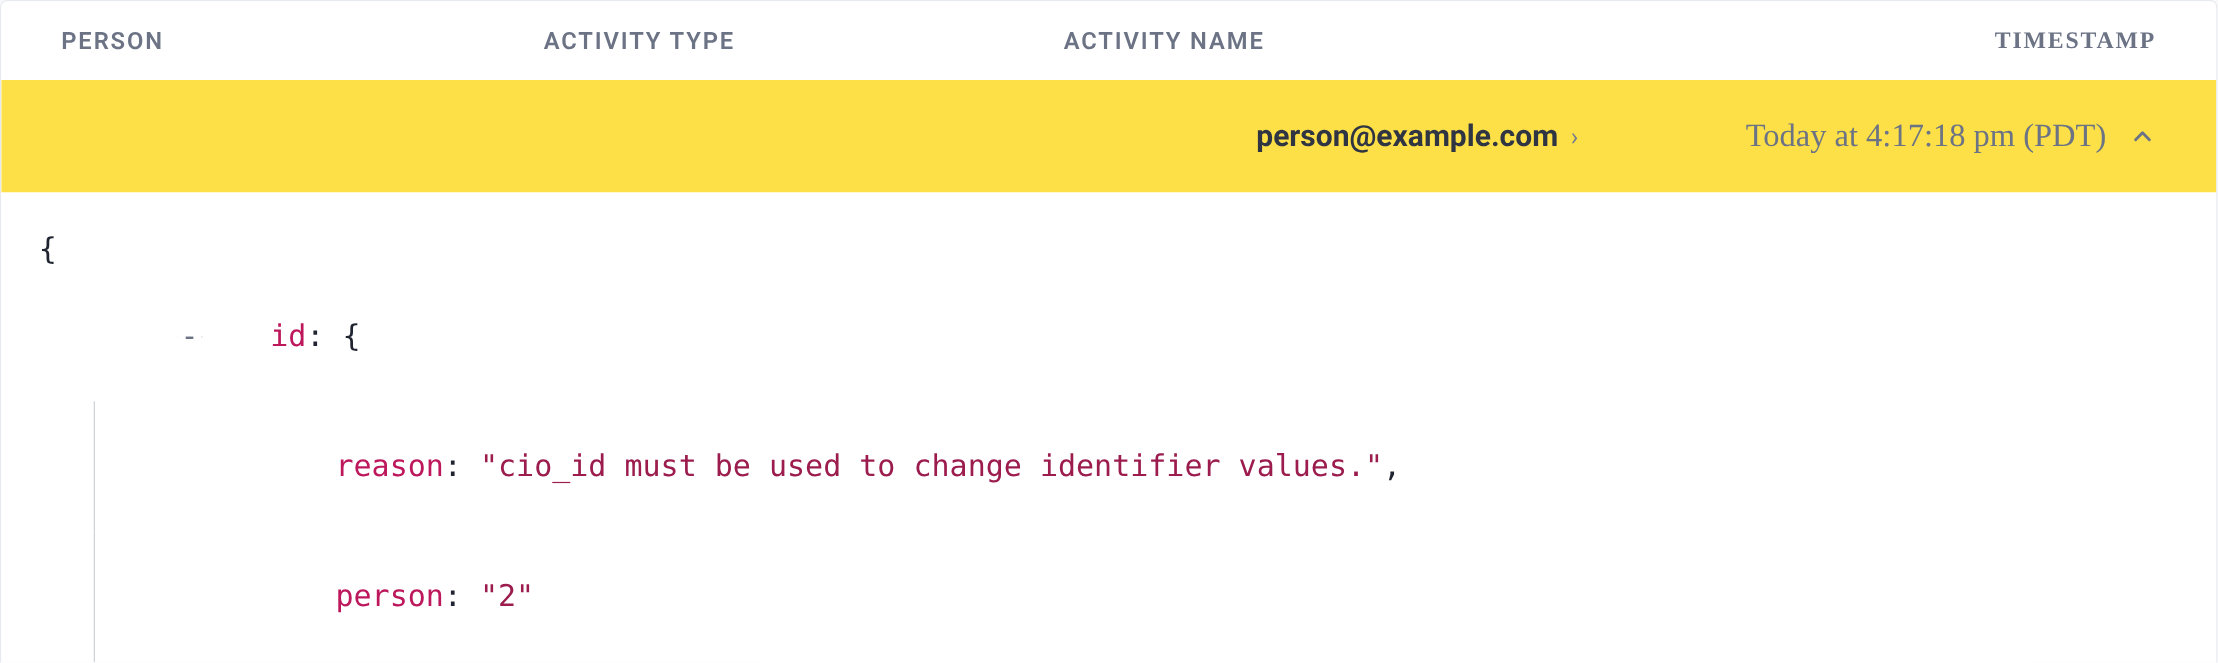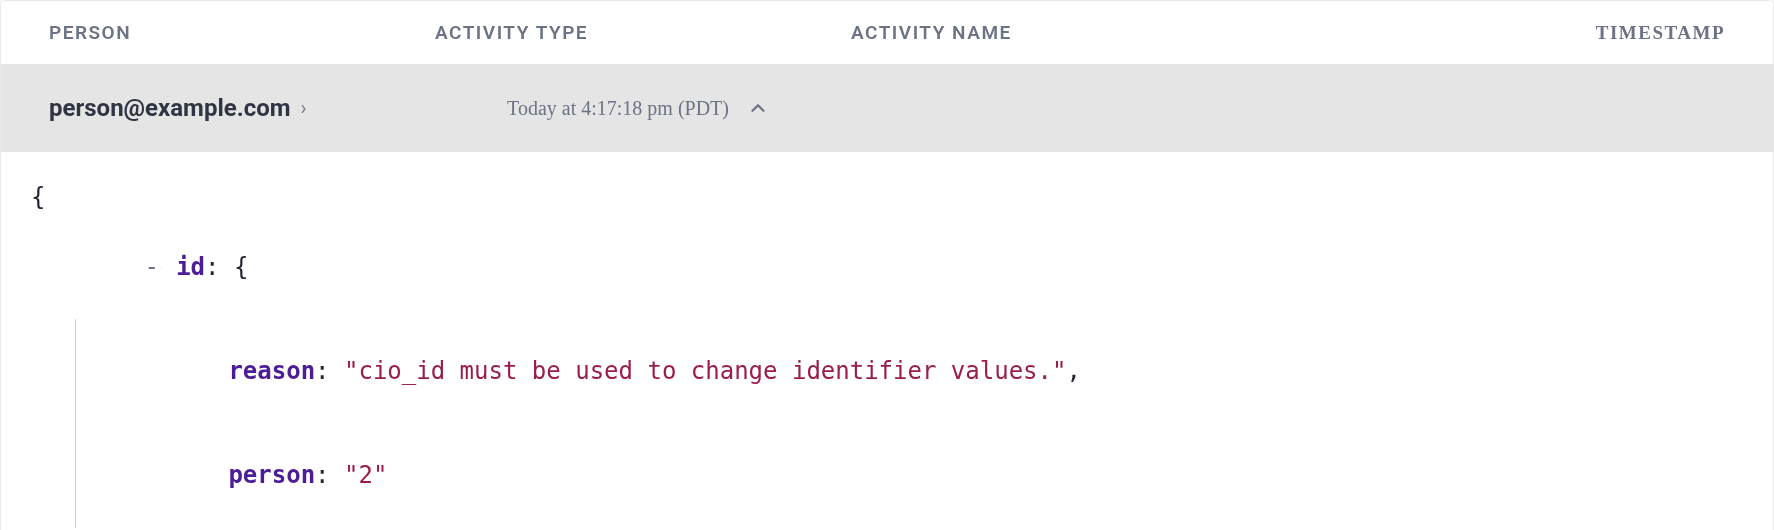--- a/index.html
+++ b/index.html
@@ -30,56 +30,57 @@
     gap: 26px;
   }
   .col-person  { flex: 0 0 360px; }
   .col-type    { flex: 0 0 390px; }
   .col-name    { flex: 1 1 auto; }
   .col-time    { flex: 0 0 360px; text-align: right; display:flex; justify-content:flex-end; align-items:center; gap:18px;font-family:Liberation Serif, serif;}
   .data-row {
     display: flex;
     align-items: center;
     padding: 30px 48px;
-    background: #e5e5e5;
+    background: #fde047;
     font-size: 24px;
     color: #4a5160;
     cursor: pointer;
+    justify-content: flex-end;
   }
   .data-row .person {
     font-weight: 700;
     color: #2f3542;
     display: flex;
     align-items: center;
     gap: 10px;
   }
   .chevron-right {
     font-size: 20px;
     color: #777d8c;
     font-weight: 400;
   }
   .chevron-up {
     color: #6b7385;
     display:inline-flex;
   }
   .chevron-up svg { width:22px; height:22px; }
   .timestamp {
     color: #6b7385;
-    font-size: 20px;
+    font-size: 26px;
   }
   .json-block {
     padding: 28px 30px 30px 30px;
     font-family: ui-monospace, SFMono-Regular, Menlo, Consolas, monospace;
     font-size: 24px;
     line-height: 1.45;
     color: #1f2430;
     background: #ffffff;
   }
   .json-line { white-space: pre; }
-  .json-key { font-weight: 700; color: #4c1d95; }
+  .json-key { font-weight: 400; color: #be185d; margin-left: 40px; }
   .json-string { color: #9b1c4d; }
   .caret-toggle {
     display:inline-block;
     width: 20px;
     text-align:center;
     color:#6b7385;
     cursor:pointer;
     user-select:none;
     position:relative;
   }

